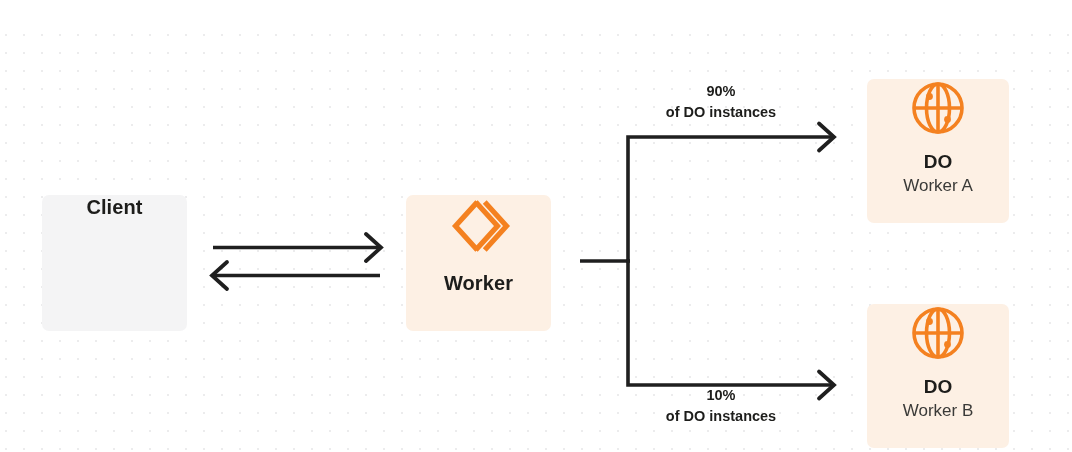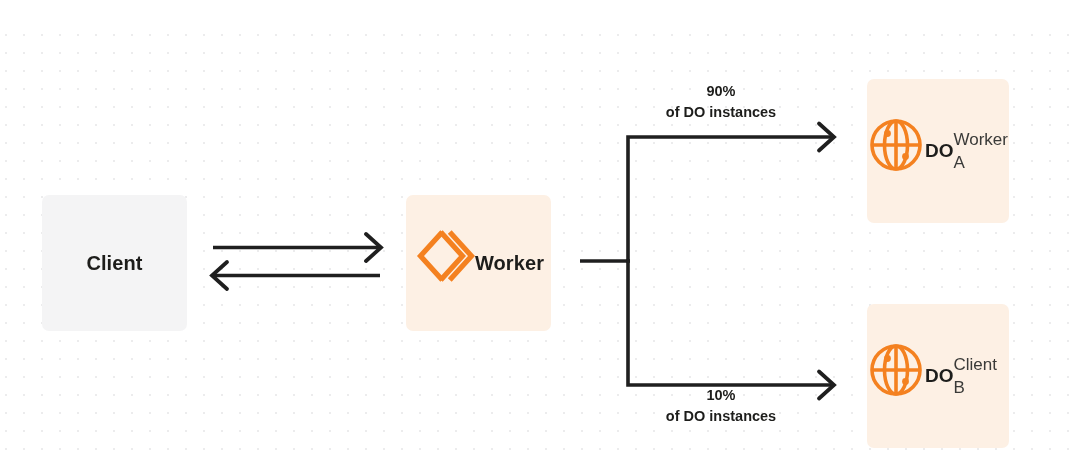--- a/index.html
+++ b/index.html
@@ -24,23 +24,23 @@
     background-size: 18px 18px;
     background-position: 5px 5px;
     margin-top: 29px;
   }
 
   
   .node {
     position: absolute;
     border-radius: 7px;
     display: flex;
-    flex-direction: row;
+    flex-direction: column;
     align-items: center;
-    justify-content: center;
+    justify-content: flex-start;
   }
 
   .node-client {
     left: 42px;
     top: 166px;
     width: 145px;
     height: 136px;
     background-color: #f4f4f5;
   }
 
@@ -239,16 +239,16 @@
           <circle cx="29" cy="29" r="24"></circle>
           <line x1="29" y1="5" x2="29" y2="53"></line>
           <line x1="5" y1="29" x2="53" y2="29"></line>
           <ellipse cx="29" cy="29" rx="11.5" ry="24"></ellipse>
         </g>
         <circle cx="20.5" cy="17.5" r="3.4" fill="#f48120"></circle>
         <circle cx="38.5" cy="40.5" r="3.4" fill="#f48120"></circle>
       </svg>
     </span>
     <span class="node-title-do">DO</span>
-    <span class="node-subtitle">Client B</span>
+    <span class="node-subtitle">Worker B</span>
   </div>
 
 </div>
 
 </body></html>

